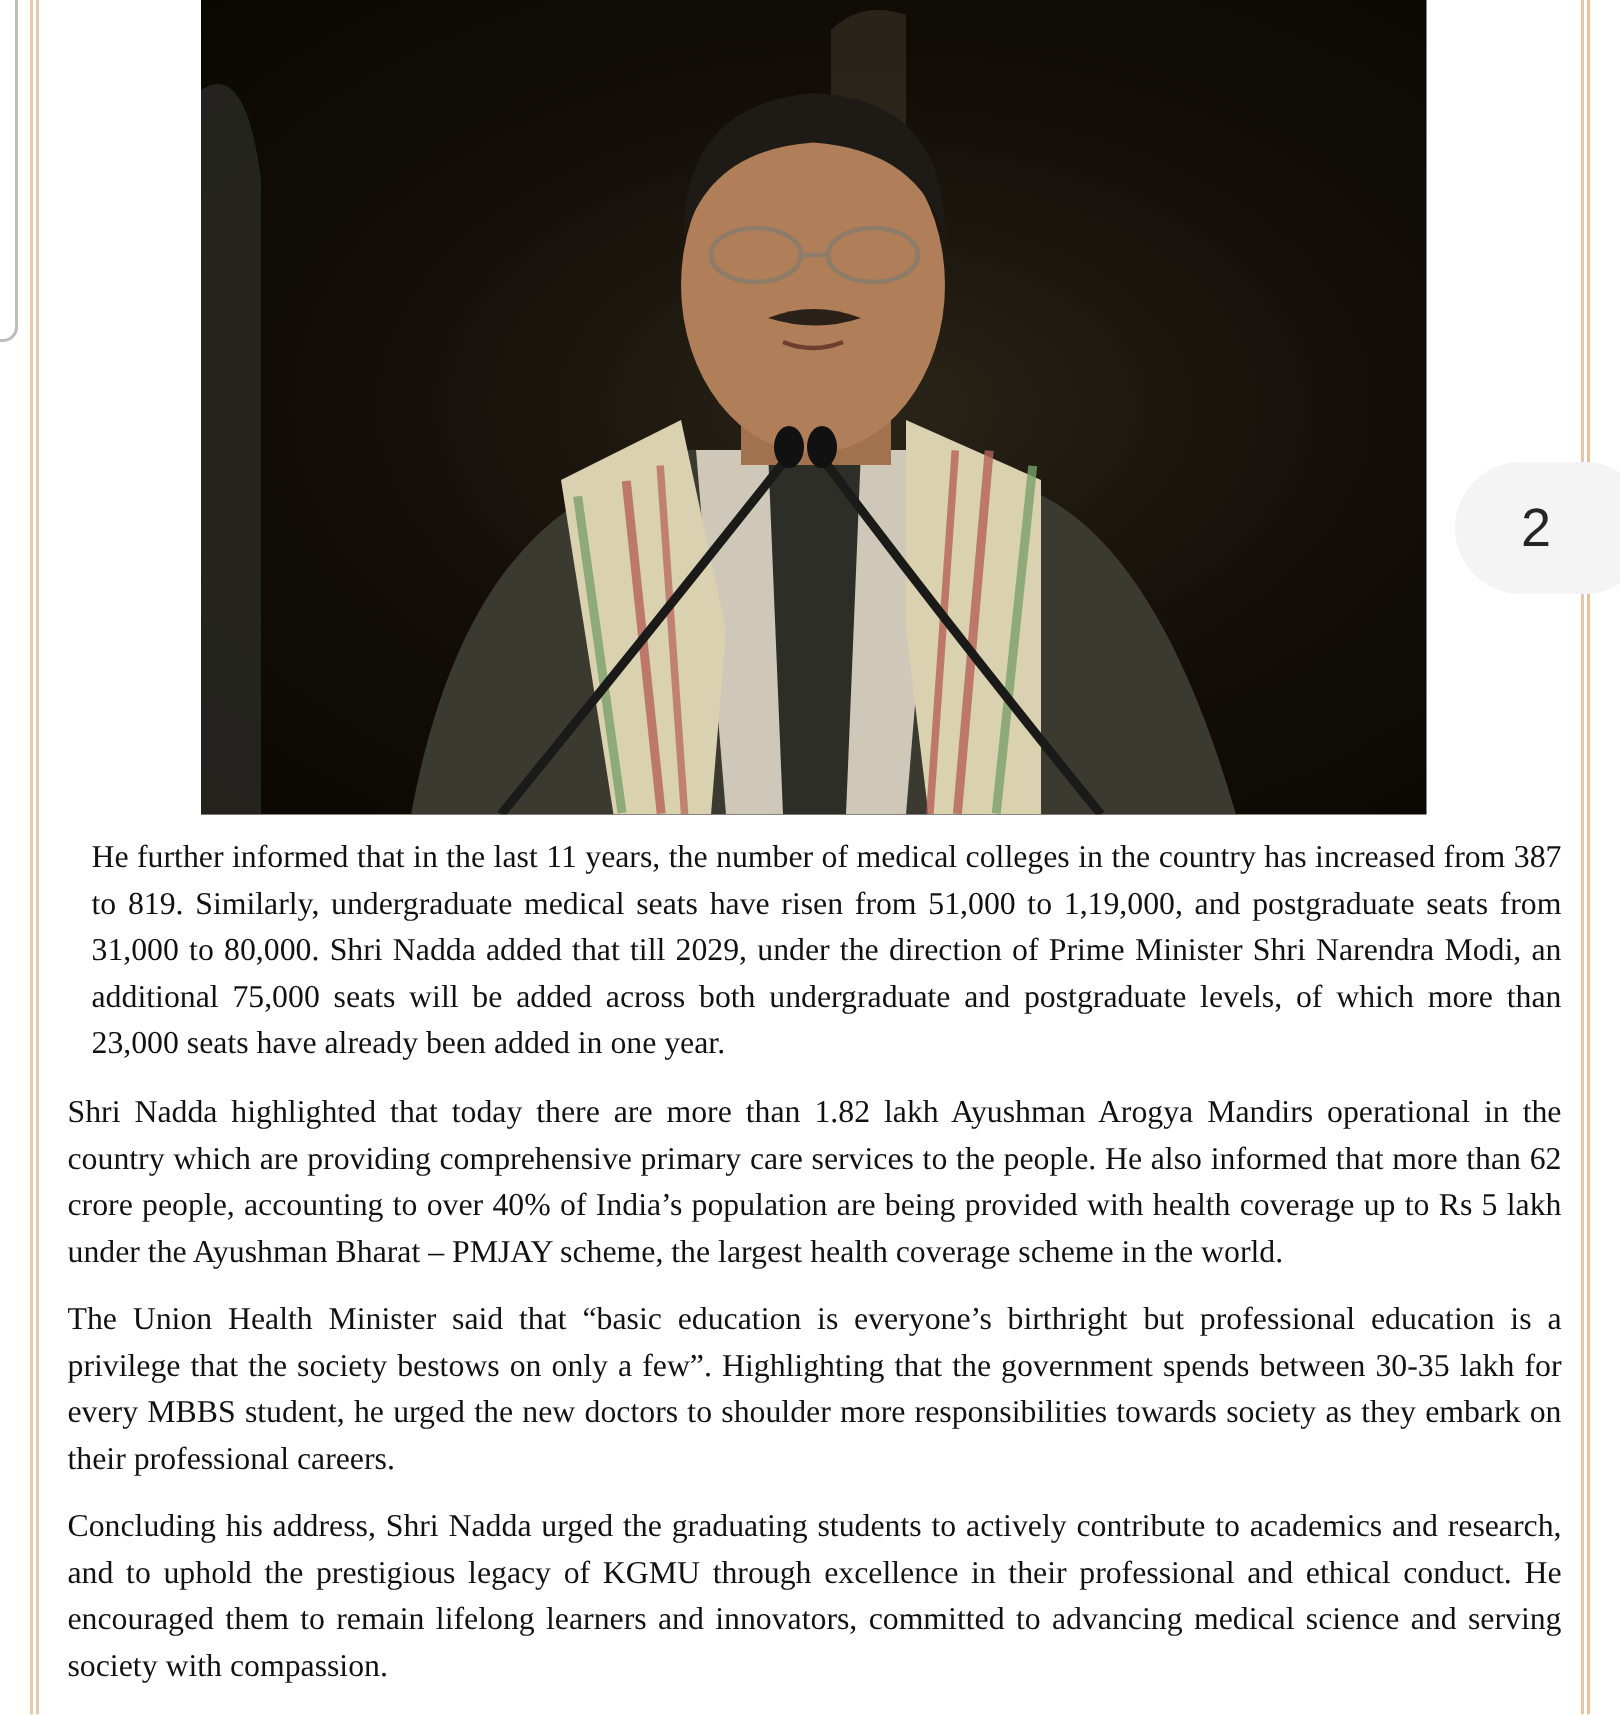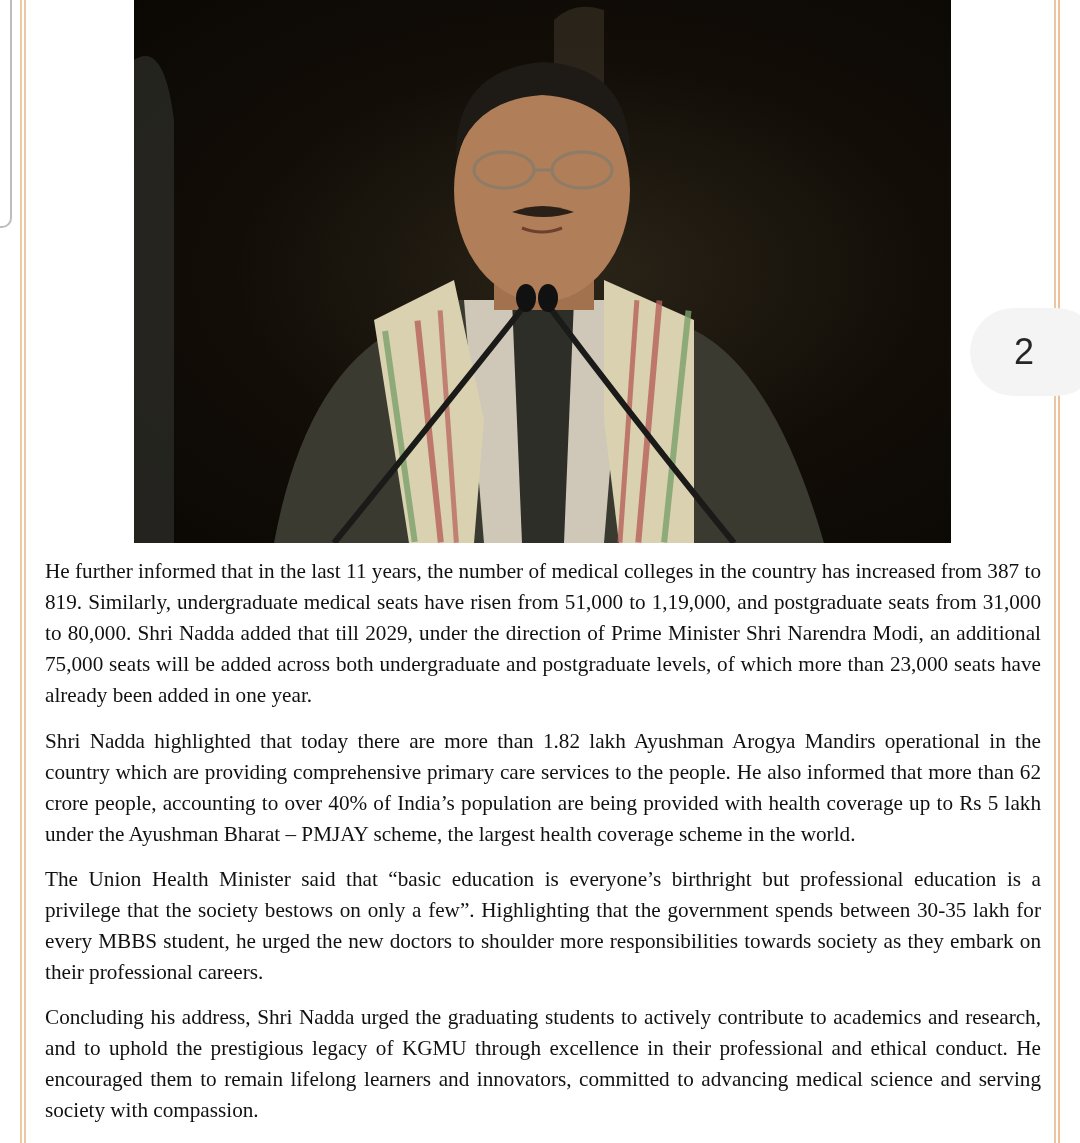--- a/index.html
+++ b/index.html
@@ -33,21 +33,21 @@
     display:flex; align-items:center; padding-left:44px; box-sizing:border-box;
     font-family:"Liberation Sans", "DejaVu Sans", sans-serif;
     font-size:36px; color:#262626;
   }
 
   .content {
     position:absolute; left:45px; top:556px; width:996px;
     color:#111; font-size:21.2px; line-height:31px; text-align:justify;
   }
   .content p { margin:0 0 14px 0; }
-  .content p:nth-child(1) { margin-bottom:15px; }
+  .content p:nth-child(1) { margin-bottom:15px;margin-left:16px; }
 </style>
 </head>
 <body>
 
 <div class="scroll-handle"></div>
 
 <div class="border-left-a"></div>
 <div class="border-left-b"></div>
 <div class="border-right-a"></div>
 <div class="border-right-b"></div>

